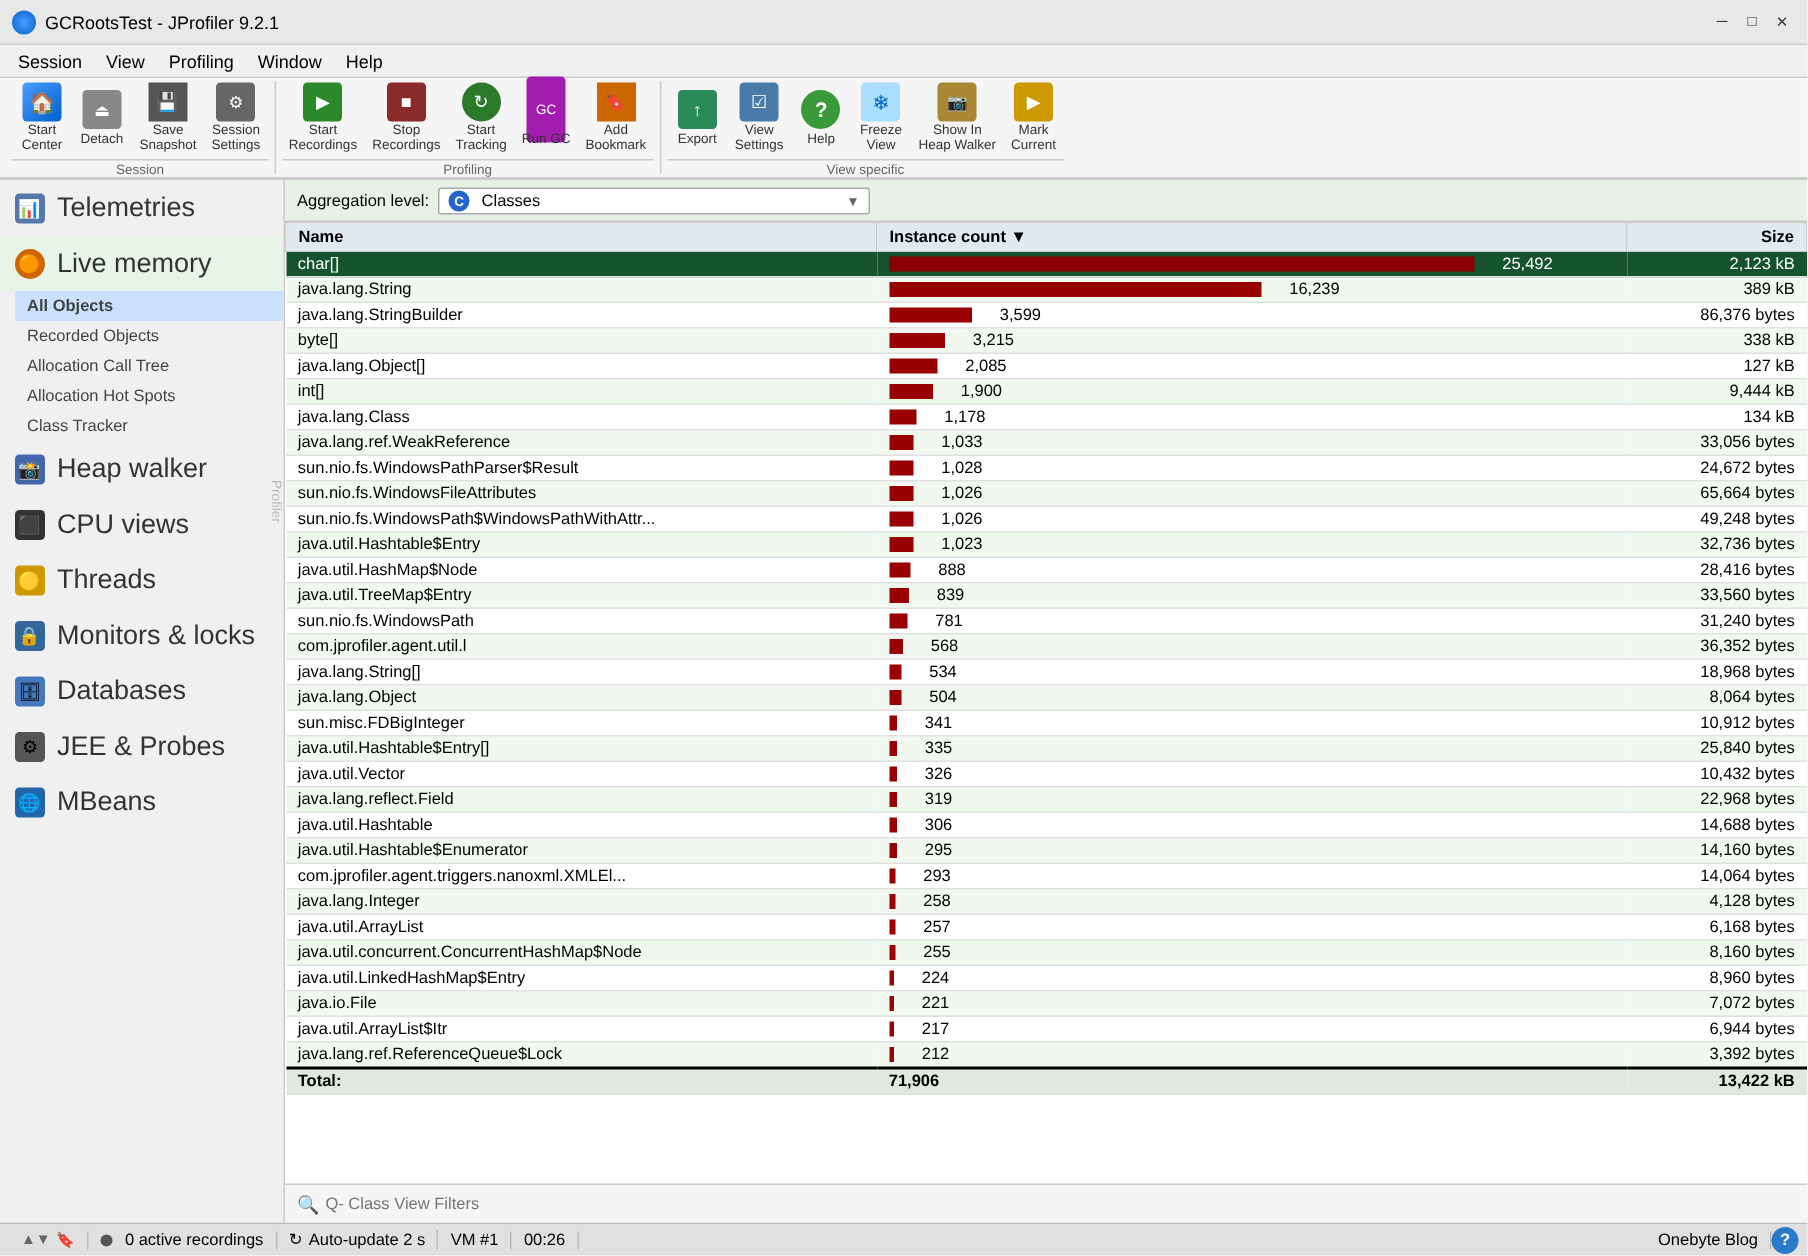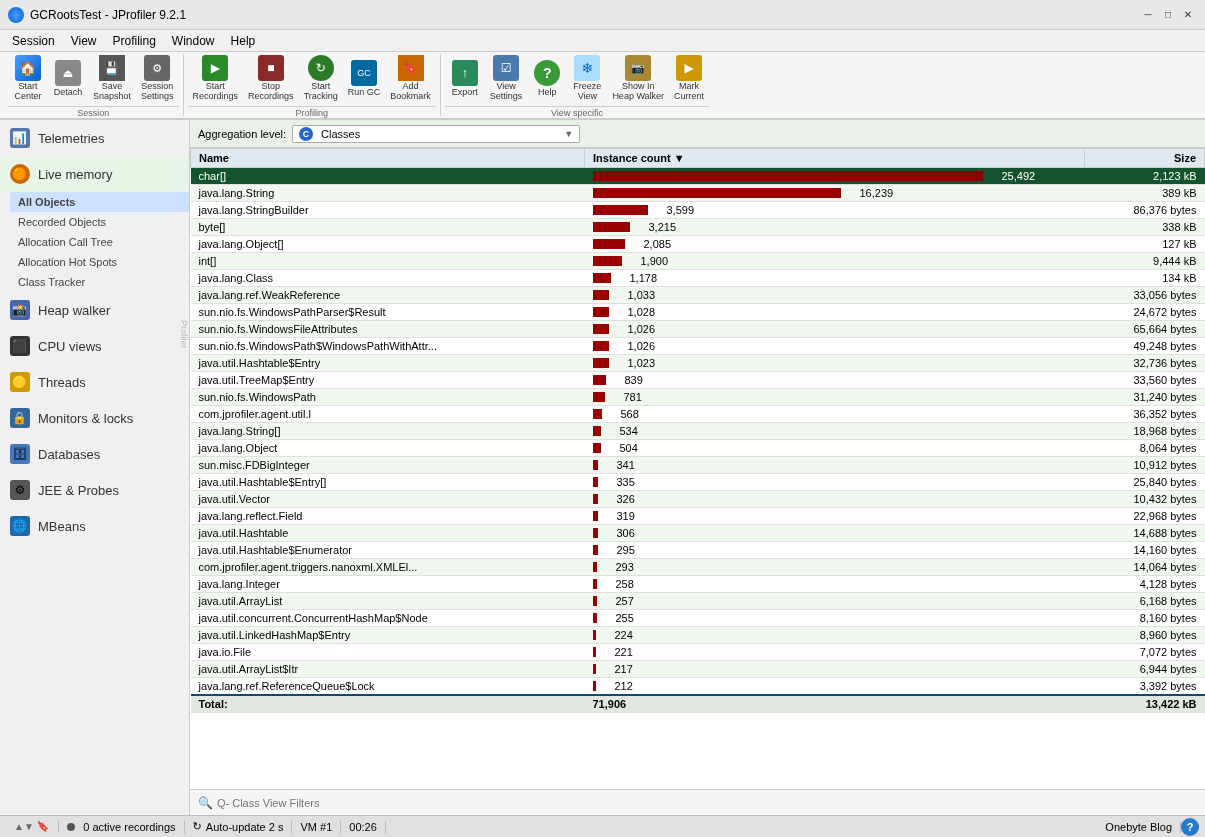--- a/index.html
+++ b/index.html
@@ -25,37 +25,37 @@
     .toolbar-btn-label { font-size: 9px; line-height: 1.1; text-align: center; max-width: 52px; }
 
     
     .icon-start-center { width:26px; height:26px; background: linear-gradient(135deg, #4a9eff 0%, #0060cc 100%); border-radius: 3px; display:flex; align-items:center; justify-content:center; color:white; font-size:14px; }
     .icon-detach { width:26px; height:26px; background:#888; border-radius:3px; display:flex; align-items:center; justify-content:center; color:white; font-size:11px; }
     .icon-save { width:26px; height:26px; background:#555; display:flex; align-items:center; justify-content:center; color:white; font-size:12px; }
     .icon-session-settings { width:26px; height:26px; background:#666; border-radius:3px; display:flex; align-items:center; justify-content:center; color:white; font-size:11px; }
     .icon-start-rec { width:26px; height:26px; background:#2a8a2a; border-radius:3px; display:flex; align-items:center; justify-content:center; color:white; font-size:12px; }
     .icon-stop-rec { width:26px; height:26px; background:#8a2a2a; border-radius:3px; display:flex; align-items:center; justify-content:center; color:white; font-size:12px; }
     .icon-start-track { width:26px; height:26px; background:#2a7a2a; border-radius:50%; display:flex; align-items:center; justify-content:center; color:white; font-size:12px; }
-    .icon-run-gc { width:26px; height:26px; background:#0369a1; border-radius:3px; display:flex; align-items:center; justify-content:center; color:white; font-size:10px;text-align:center; }
+    .icon-run-gc { width:26px; height:44px; background:#a21caf; border-radius:3px; display:flex; align-items:center; justify-content:center; color:white; font-size:10px;text-align:center; }
     .icon-add-bookmark { width:26px; height:26px; background:#cc6600; display:flex; align-items:center; justify-content:center; color:white; font-size:12px; }
     .icon-export { width:26px; height:26px; background:#2a8a5a; border-radius:3px; display:flex; align-items:center; justify-content:center; color:white; font-size:12px; }
     .icon-view-settings { width:26px; height:26px; background:#4a7aaa; border-radius:3px; display:flex; align-items:center; justify-content:center; color:white; font-size:12px; }
     .icon-help { width:26px; height:26px; background:#3a9a3a; border-radius:50%; display:flex; align-items:center; justify-content:center; color:white; font-size:14px; font-weight:bold; }
     .icon-freeze { width:26px; height:26px; background:#aaddff; border-radius:3px; display:flex; align-items:center; justify-content:center; color:#0066cc; font-size:14px; }
     .icon-show-heap { width:26px; height:26px; background:#aa8833; border-radius:3px; display:flex; align-items:center; justify-content:center; color:white; font-size:11px; }
     .icon-mark-current { width:26px; height:26px; background:#cc9900; border-radius:3px; display:flex; align-items:center; justify-content:center; color:white; font-size:12px; }
 
     
     #main { display: flex; height: calc(837px - 30px - 22px - 68px - 22px); }
 
     
     #sidebar { width: 190px; background: #f0f0f0; border-right: 1px solid #ccc; overflow-y: auto; flex-shrink: 0; }
     .sidebar-item { display: flex; align-items: center; padding: 6px 10px; cursor: pointer; gap: 8px; }
     .sidebar-item-icon { width: 20px; height: 20px; flex-shrink: 0; border-radius: 3px; display: flex; align-items: center; justify-content: center; font-size: 12px; }
-    .sidebar-item-label { font-size: 13px; color: #333; }
+    .sidebar-item-label { font-size: 18px; color: #333; }
     .sidebar-subsection { padding-left: 10px; }
     .sidebar-subitem { display: flex; align-items: center; padding: 4px 8px; cursor: pointer; font-size: 11px; color: #444; }
     .sidebar-subitem.active { background: #cce0ff; font-weight: bold; }
 
     
     #content { flex: 1; display: flex; flex-direction: column; overflow: hidden; background: white; }
 
     
     #aggregation-bar { background: #e8f0e8; border-bottom: 1px solid #ccc; padding: 4px 8px; display: flex; align-items: center; gap: 6px; height: 28px; }
     #aggregation-dropdown { display: flex; align-items: center; gap: 4px; background: white; border: 1px solid #aaa; border-radius: 2px; padding: 1px 6px; cursor: pointer; font-size: 11px; }
@@ -74,21 +74,21 @@
     td.name-cell { min-width: 350px; }
     td.count-cell { width: 500px; }
     td.size-cell { text-align: right; width: 120px; }
 
     
     .count-bar-wrap { display: flex; align-items: center; gap: 19px; }
     .count-bar { height: 10px; background: #990000; display: inline-block; min-width: 2px; }
     .count-num { font-size: 11px; }
 
     
-    .total-row { background: #e0e8e0 !important; font-weight: bold; border-top: 2px solid #0c4a6e; }
+    .total-row { background: #e0e8e0 !important; font-weight: bold; border-top: 2px solid #000000; }
 
     
     #filter-bar { border-top: 1px solid #ccc; padding: 4px 8px; background: #f5f5f5; display: flex; align-items: center; gap: 4px; height: 26px; }
     #filter-icon { color: #666; font-size: 12px; }
     #filter-input { flex: 1; border: none; background: transparent; font-size: 11px; outline: none; color: #888; }
 
     
     #status-bar { background: #e0e0e0; border-top: 1px solid #bbb; display: flex; align-items: center; padding: 2px 6px; height: 22px; gap: 0; font-size: 11px; }
     .status-item { padding: 0 8px; border-right: 1px solid #bbb; white-space: nowrap; }
     .status-item:last-child { border-right: none; }
@@ -450,20 +450,30 @@
       <td class="name-cell">java.util.Hashtable$Entry</td>
       <td class="count-cell">
         <div class="count-bar-wrap">
           <span class="count-bar" style="width:16px; background:#990000;"></span>
           <span class="count-num">1,023</span>
         </div>
       </td>
       <td class="size-cell">32,736 bytes</td>
     </tr>
             <tr>
+      <td class="name-cell">java.util.HashMap$Node</td>
+      <td class="count-cell">
+        <div class="count-bar-wrap">
+          <span class="count-bar" style="width:14px; background:#990000;"></span>
+          <span class="count-num">888</span>
+        </div>
+      </td>
+      <td class="size-cell">28,416 bytes</td>
+    </tr>
+            <tr>
       <td class="name-cell">java.util.TreeMap$Entry</td>
       <td class="count-cell">
         <div class="count-bar-wrap">
           <span class="count-bar" style="width:13px; background:#990000;"></span>
           <span class="count-num">839</span>
         </div>
       </td>
       <td class="size-cell">33,560 bytes</td>
     </tr>
             <tr>

